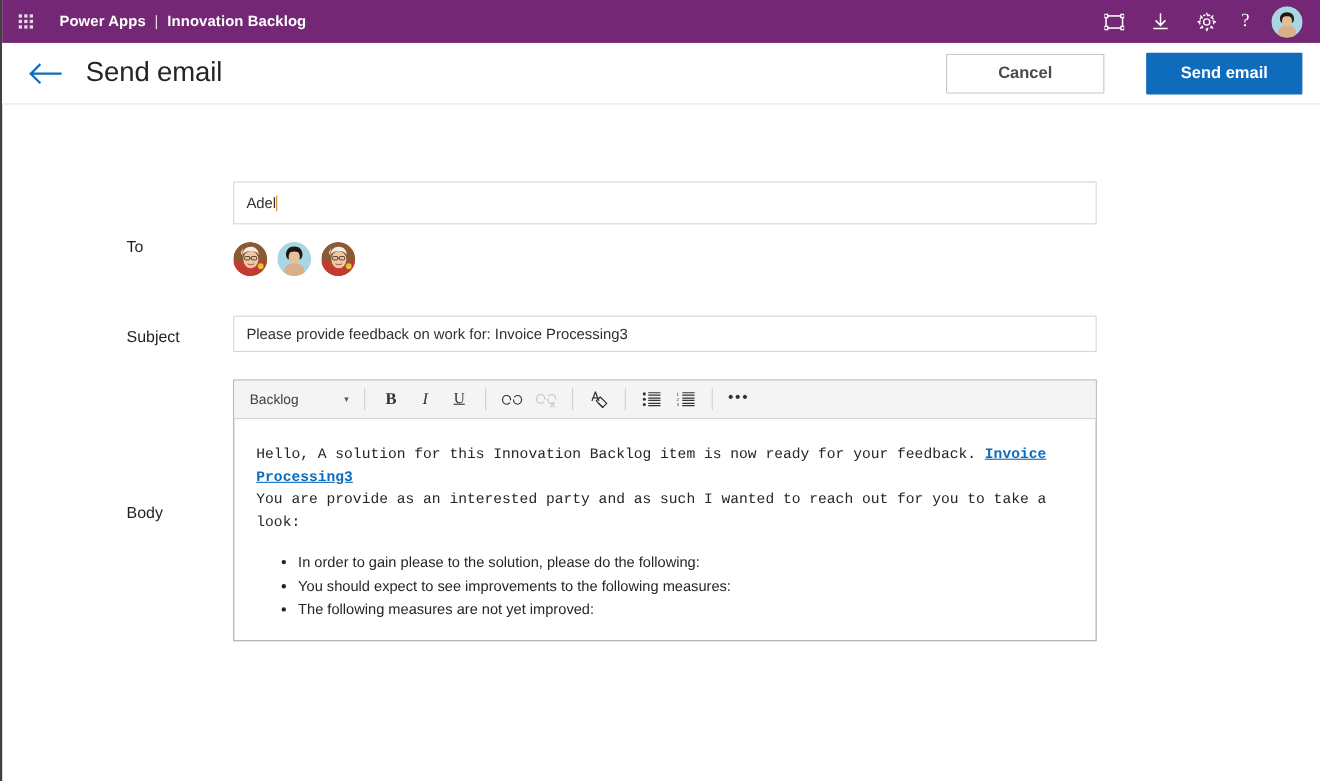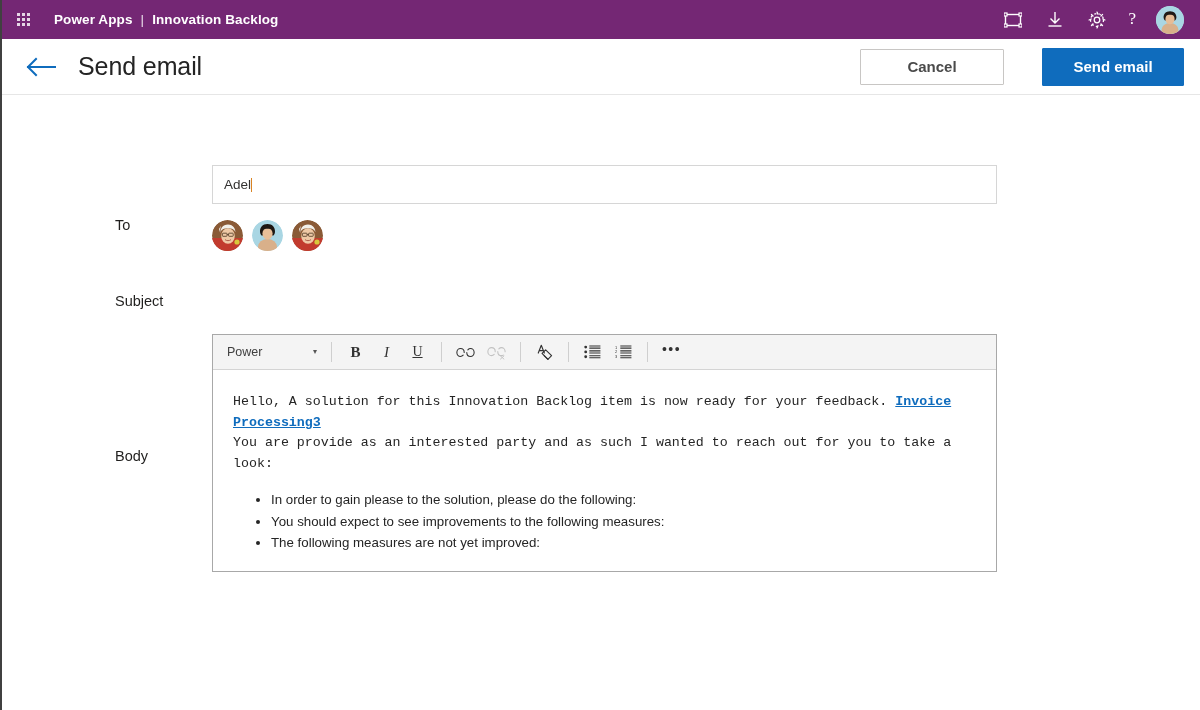--- a/index.html
+++ b/index.html
@@ -427,32 +427,35 @@
               <circle cx="25" cy="22" r="2.6" fill="#d8c93a"></circle>
             </svg>
           </div>
 
         </div>
       </div>
     </div>
 
     <div class="row row-subject">
       <div class="row-label">Subject</div>
+      <div class="row-field">
+        <input class="input" type="text" value="Please provide feedback on work for: Invoice Processing3" style="">
+      </div>
     </div>
 
     <div class="row row-body">
       <div class="row-label">Body</div>
       <div class="row-field">
 
         <div class="editor">
 
           <div class="editor-toolbar">
 
             <div class="fmt-select">
-              <span>Power</span>
+              <span>Backlog</span>
               <span class="caret">▾</span>
             </div>
 
             <div class="tb-sep"></div>
 
             <div class="tb-btn tb-bold" title="Bold">B</div>
             <div class="tb-btn tb-italic" title="Italic">I</div>
             <div class="tb-btn tb-under" title="Underline">U</div>
 
             <div class="tb-sep"></div>

